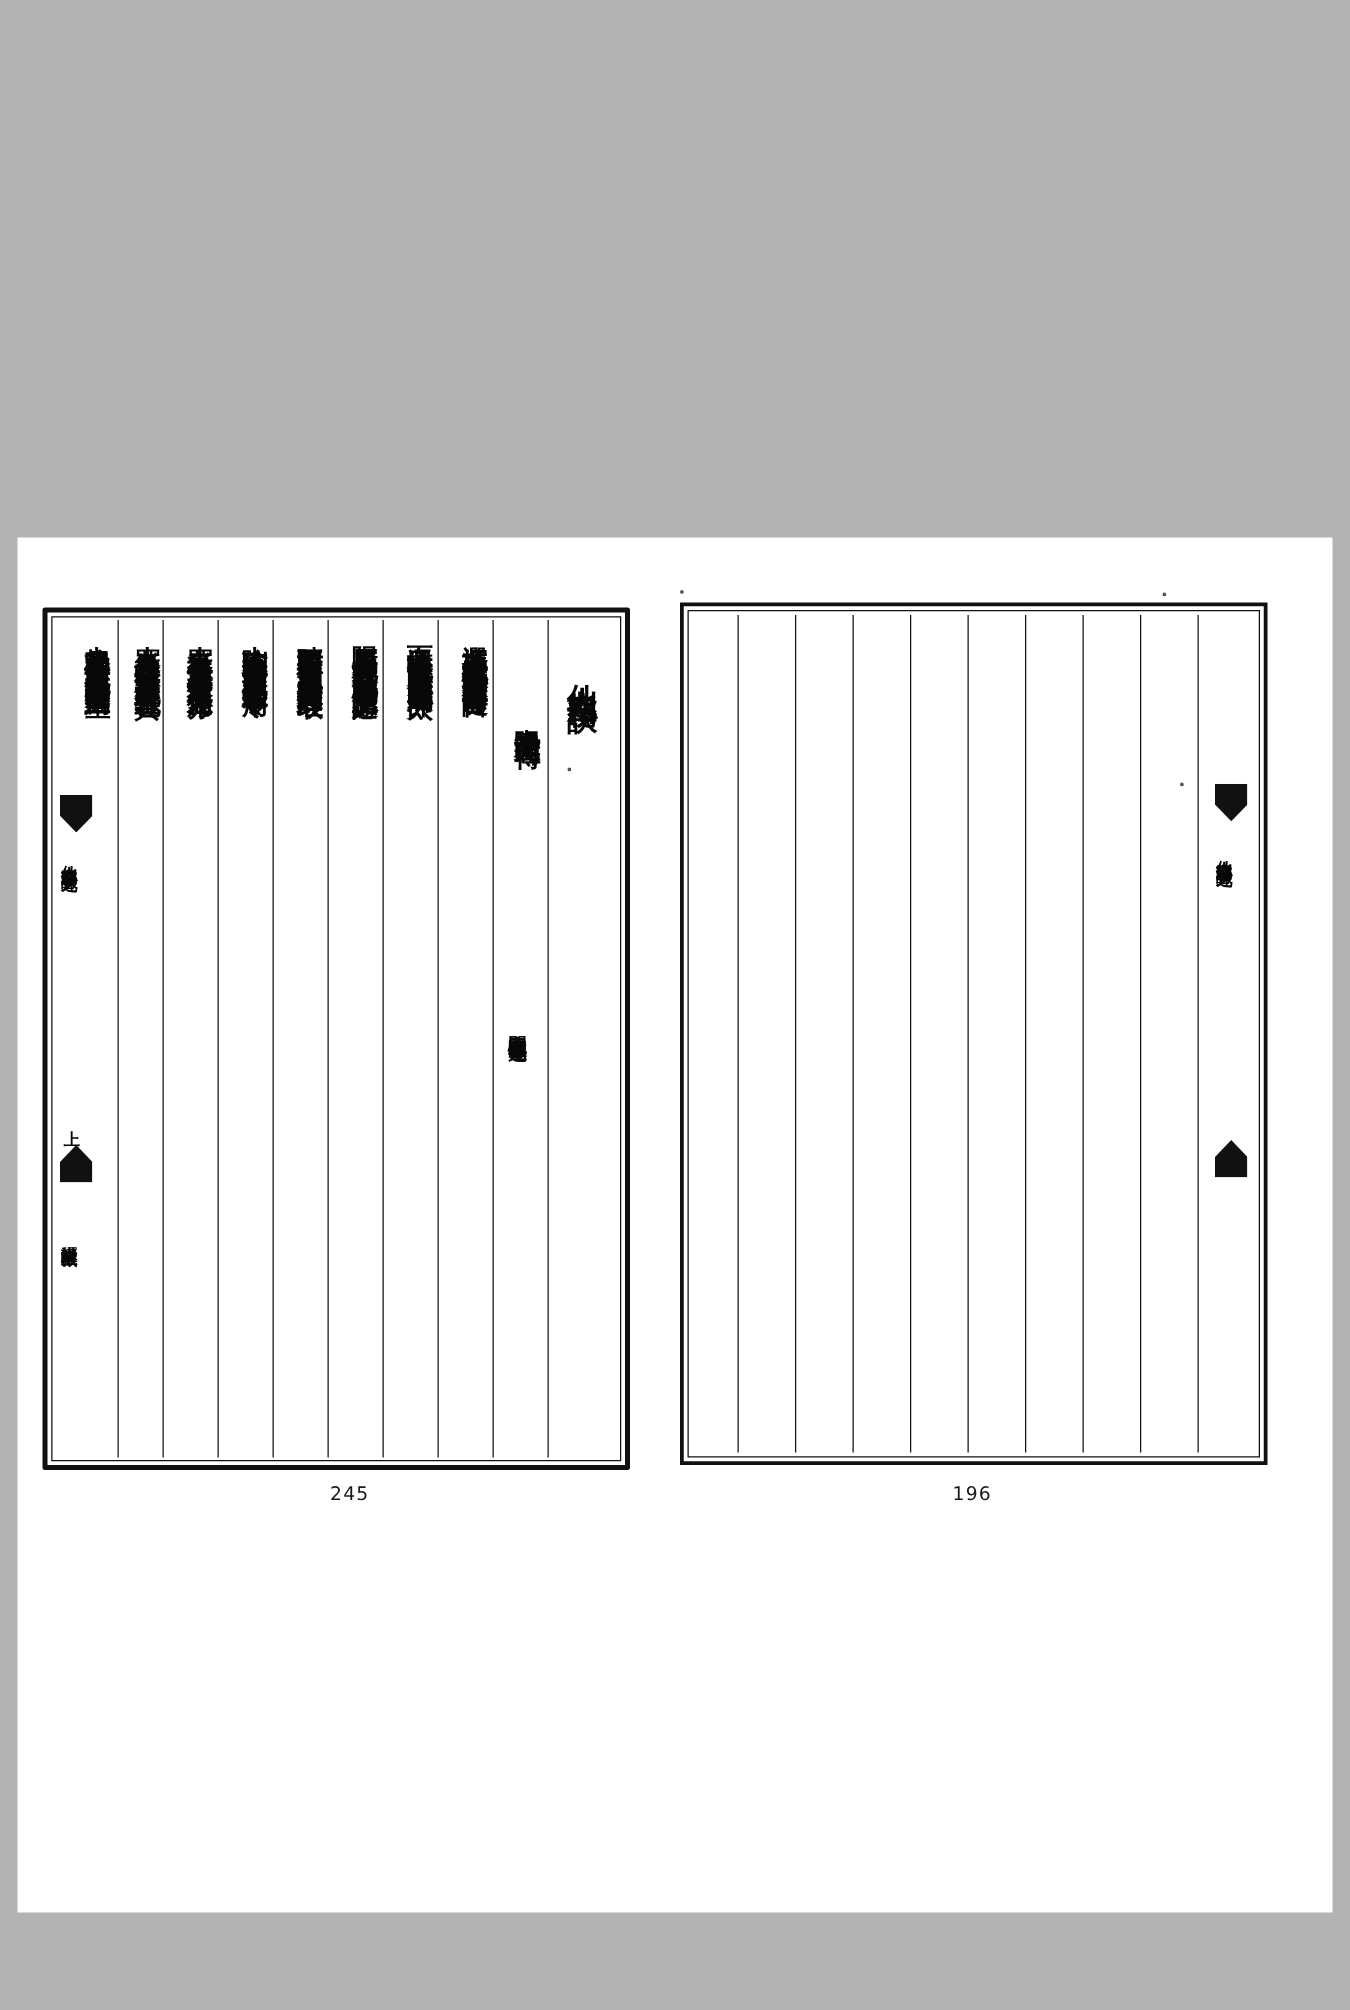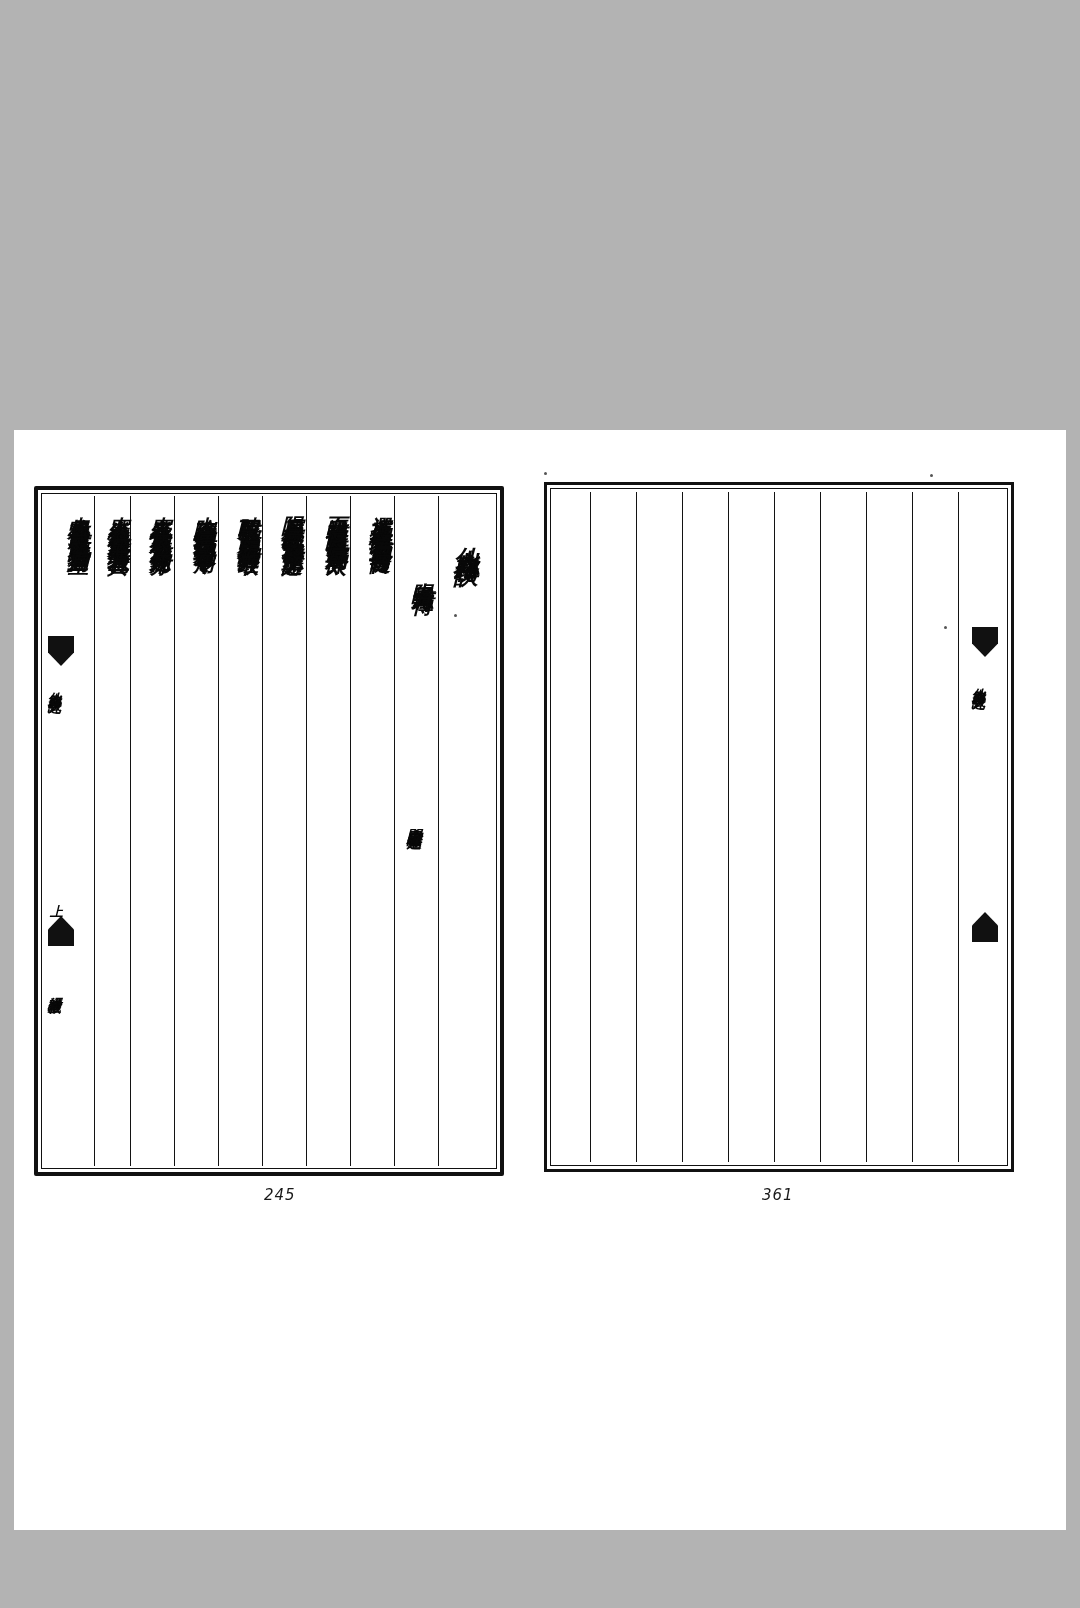--- a/index.html
+++ b/index.html
@@ -14,21 +14,20 @@
     font-family: "DejaVu Sans", sans-serif;
   }
   
   .scan-sheet {
     position: absolute;
     left: 14px;
     top: 430px;
     width: 1052px;
     height: 1100px;
     background: #ffffff;
-    font-style: italic;
   }
 
   
   .page-left {
     position: absolute;
     left: 20px;
     top: 56px;
     width: 470px;
     height: 690px;
   }
@@ -198,19 +197,19 @@
     <div class="col-rule" style="left:414px;"></div>
 
     <div class="banxin-left" style="left:auto; right:6px;">
       <div class="fishtail" style="top:145px;"></div>
       <div class="fishtail" style="top:430px; transform:scaleY(-1);"></div>
       <div class="vcol tiny" style="left:8px; top:196px;">仙人指路秘訣卷之九</div>
     </div>
   </div>
 
   <div class="folio" style="left:250px; top:756px;">245</div>
-  <div class="folio" style="left:748px; top:756px;">361</div>
+  <div class="folio" style="left:748px; top:756px;">196</div>
 
   <div class="noise-dot" style="left:530px; top:42px;"></div>
   <div class="noise-dot" style="left:916px; top:44px;"></div>
   <div class="noise-dot" style="left:440px; top:184px;"></div>
   <div class="noise-dot" style="left:930px; top:196px;"></div>
 </div>
 
 </body></html>

